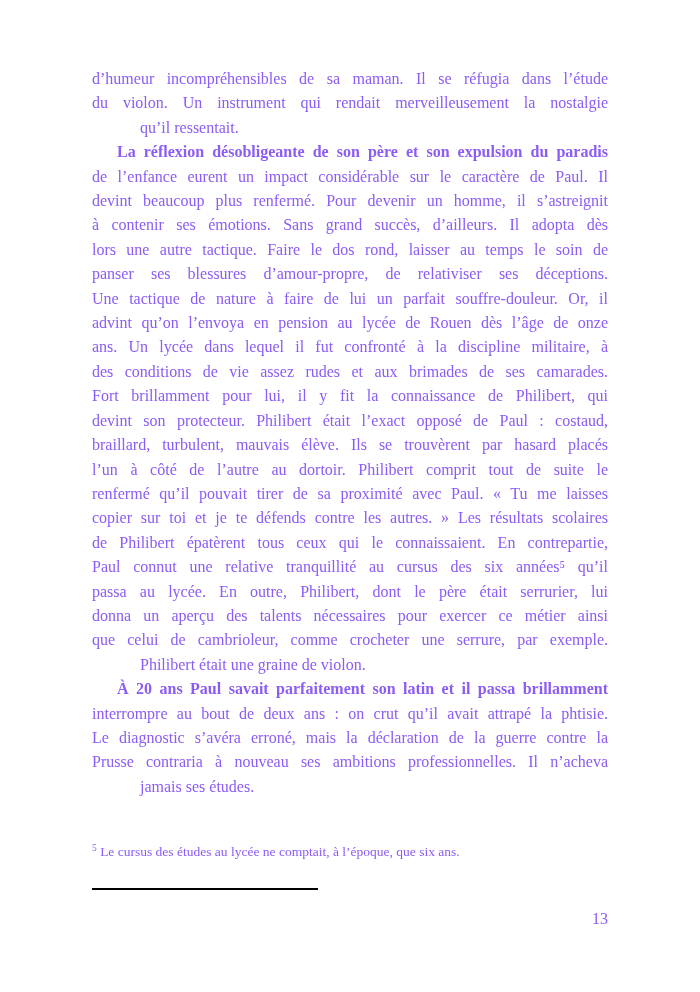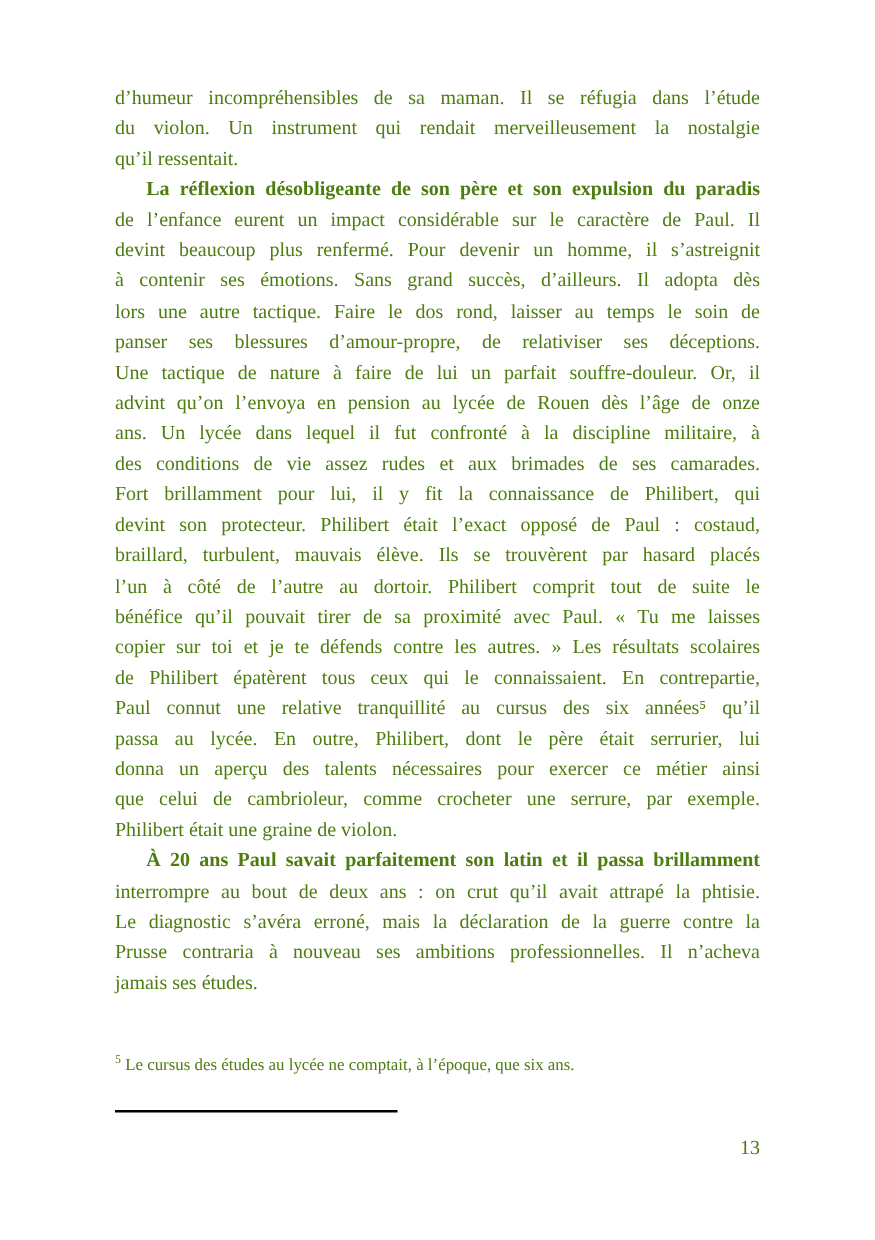--- a/index.html
+++ b/index.html
@@ -1,38 +1,39 @@
 <!DOCTYPE html>
 <html><head>
 <meta charset="utf-8">
 <style>
   html, body { margin: 0; padding: 0; background: #ffffff; }
   .page {
     position: relative;
     width: 700px;
     height: 992px;
     background: #ffffff;
-    color: #4d7c0f;
+    color: #8b5cf6;
     font-family: "Liberation Serif", "DejaVu Serif", serif;
     overflow: hidden;
   }
   .text-block {
     position: absolute;
     left: 92px;
     top: 67px;
     width: 516px;
     font-size: 16px;
     line-height: 24.4px;
   }
   .line {
     text-align: justify;
     text-align-last: justify;
   }
   .line.last {
     text-align-last: left;
+    margin-left: 48px;
   }
   .line.indent {
     text-indent: 25px;
     font-weight: bold;
   }
   .footnote-rule {
     position: absolute;
     left: 92px;
     top: 888px;
     width: 226px;
@@ -78,21 +79,21 @@
       <div class="line">lors une autre tactique. Faire le dos rond, laisser au temps le soin de</div>
       <div class="line">panser ses blessures d’amour-propre, de relativiser ses déceptions.</div>
       <div class="line">Une tactique de nature à faire de lui un parfait souffre-douleur. Or, il</div>
       <div class="line">advint qu’on l’envoya en pension au lycée de Rouen dès l’âge de onze</div>
       <div class="line">ans. Un lycée dans lequel il fut confronté à la discipline militaire, à</div>
       <div class="line">des conditions de vie assez rudes et aux brimades de ses camarades.</div>
       <div class="line">Fort brillamment pour lui, il y fit la connaissance de Philibert, qui</div>
       <div class="line">devint son protecteur. Philibert était l’exact opposé de Paul : costaud,</div>
       <div class="line">braillard, turbulent, mauvais élève. Ils se trouvèrent par hasard placés</div>
       <div class="line">l’un à côté de l’autre au dortoir. Philibert comprit tout de suite le</div>
-      <div class="line">bénéfice qu’il pouvait tirer de sa proximité avec Paul. « Tu me laisses</div>
+      <div class="line">renfermé qu’il pouvait tirer de sa proximité avec Paul. « Tu me laisses</div>
       <div class="line">copier sur toi et je te défends contre les autres. » Les résultats scolaires</div>
       <div class="line">de Philibert épatèrent tous ceux qui le connaissaient. En contrepartie,</div>
       <div class="line">Paul connut une relative tranquillité au cursus des six années⁵ qu’il</div>
       <div class="line">passa au lycée. En outre, Philibert, dont le père était serrurier, lui</div>
       <div class="line">donna un aperçu des talents nécessaires pour exercer ce métier ainsi</div>
       <div class="line">que celui de cambrioleur, comme crocheter une serrure, par exemple.</div>
       <div class="line last">Philibert était une graine de violon.</div>
       <div class="line indent">À 20 ans Paul savait parfaitement son latin et il passa brillamment</div>
       <div class="line">interrompre au bout de deux ans : on crut qu’il avait attrapé la phtisie.</div>
       <div class="line">Le diagnostic s’avéra erroné, mais la déclaration de la guerre contre la</div>

